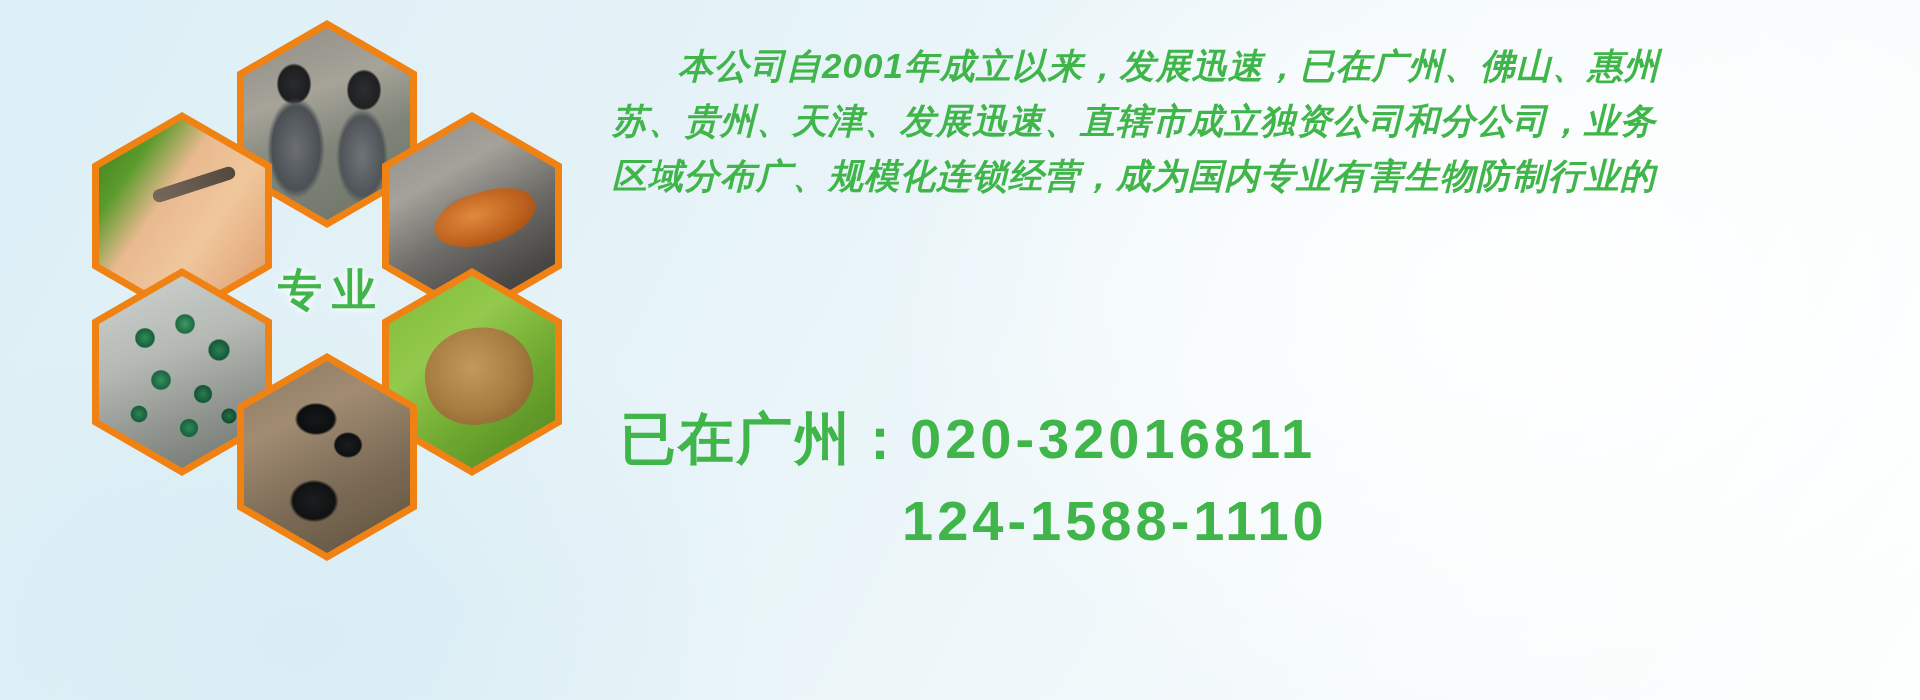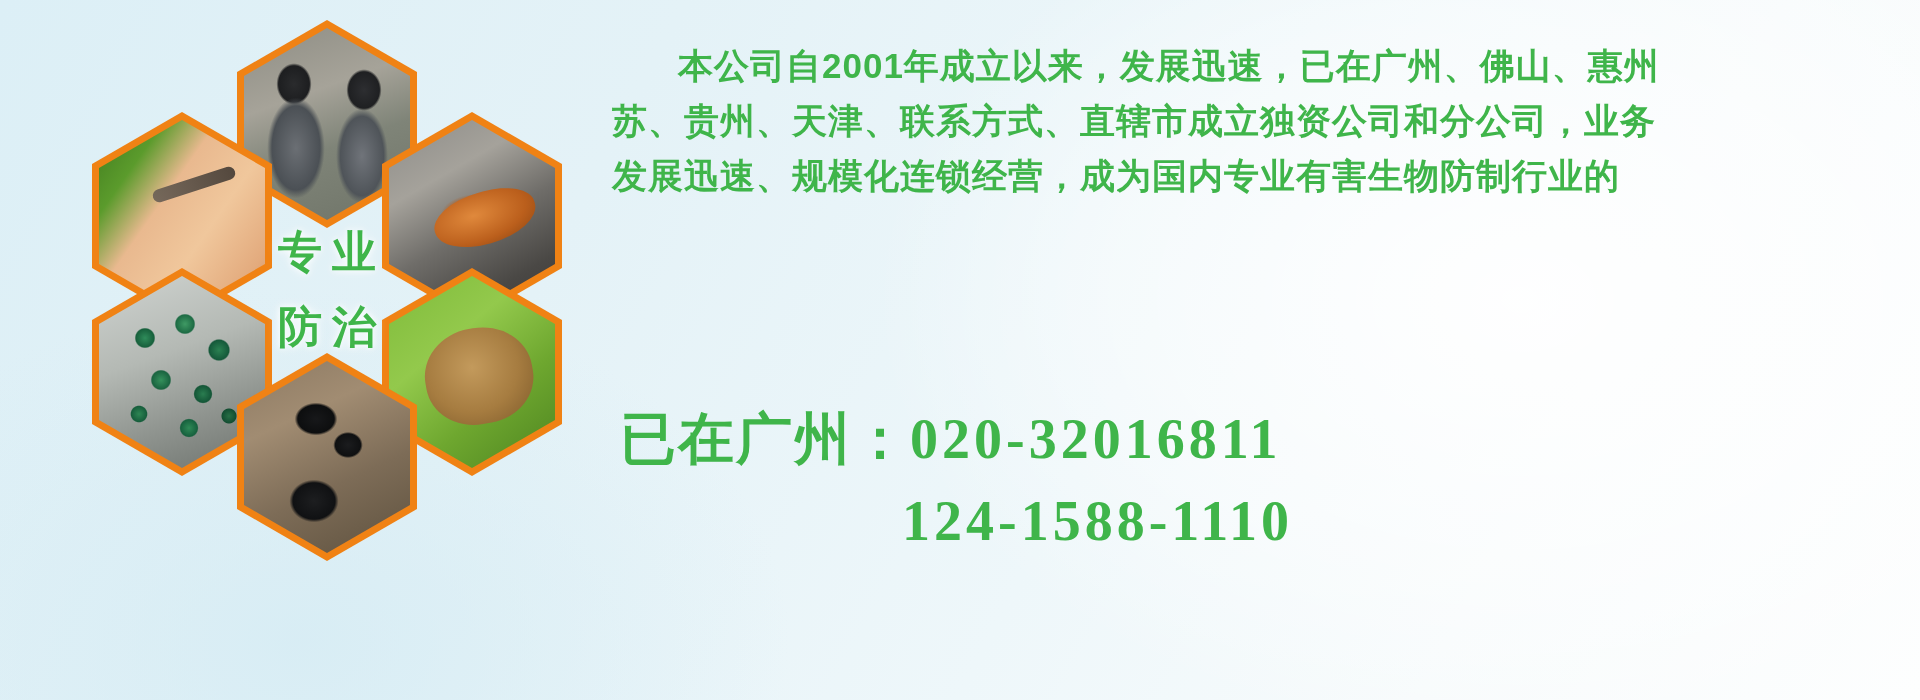--- a/index.html
+++ b/index.html
@@ -104,30 +104,30 @@
     background:radial-gradient(ellipse at 45% 40%,#c39a5c 0%,#a67c40 55%,#7d5a2a 100%);
     border-radius:48% 48% 46% 46%;transform:rotate(-10deg);
   }
 
   
   #copy{
     position:absolute;left:612px;top:38px;width:1296px;
     color:#3fb54a;font-size:35px;line-height:55px;font-weight:600;
     letter-spacing:1px;
   }
-  #copy .line{white-space:nowrap;}
+  #copy .line{white-space:nowrap;font-style:italic;}
   #copy .line.first{text-indent:66px;}
 
   #contact{
     position:absolute;left:620px;top:398px;width:1300px;
     color:#3fb54a;font-weight:bold;letter-spacing:2px;
   }
   .c-line{font-size:56px;line-height:82px;white-space:nowrap;}
   .c-line.l2{padding-left:282px;}
-  .phone{letter-spacing:4px;font-family:Liberation Serif, serif;}
+  .phone{letter-spacing:4px;}
 </style>
 </head>
 <body>
 
 <div id="stage">
 
   <div id="honeycomb">
 
     <div class="hex h1">
       <div class="inner">
@@ -162,31 +162,30 @@
     <div class="hex h6">
       <div class="inner">
         <div class="photo p-ant"></div>
       </div>
     </div>
 
     <div class="hex center">
       <div class="inner">
         <div class="centertext">
           <span>专业</span>
-          <span>防治</span>
         </div>
       </div>
     </div>
 
   </div>
 
   <div id="copy">
     <div class="line first">本公司自2001年成立以来，发展迅速，已在广州、佛山、惠州</div>
-    <div class="line">苏、贵州、天津、联系方式、直辖市成立独资公司和分公司，业务</div>
-    <div class="line">发展迅速、规模化连锁经营，成为国内专业有害生物防制行业的</div>
+    <div class="line">苏、贵州、天津、发展迅速、直辖市成立独资公司和分公司，业务</div>
+    <div class="line">区域分布广、规模化连锁经营，成为国内专业有害生物防制行业的</div>
   </div>
 
   <div id="contact">
     <div class="c-line l1"><span>已在广州：</span><span class="phone">020-32016811</span></div>
     <div class="c-line l2"><span class="phone">124-1588-1110</span></div>
   </div>
 
 </div>
 
 </body></html>

